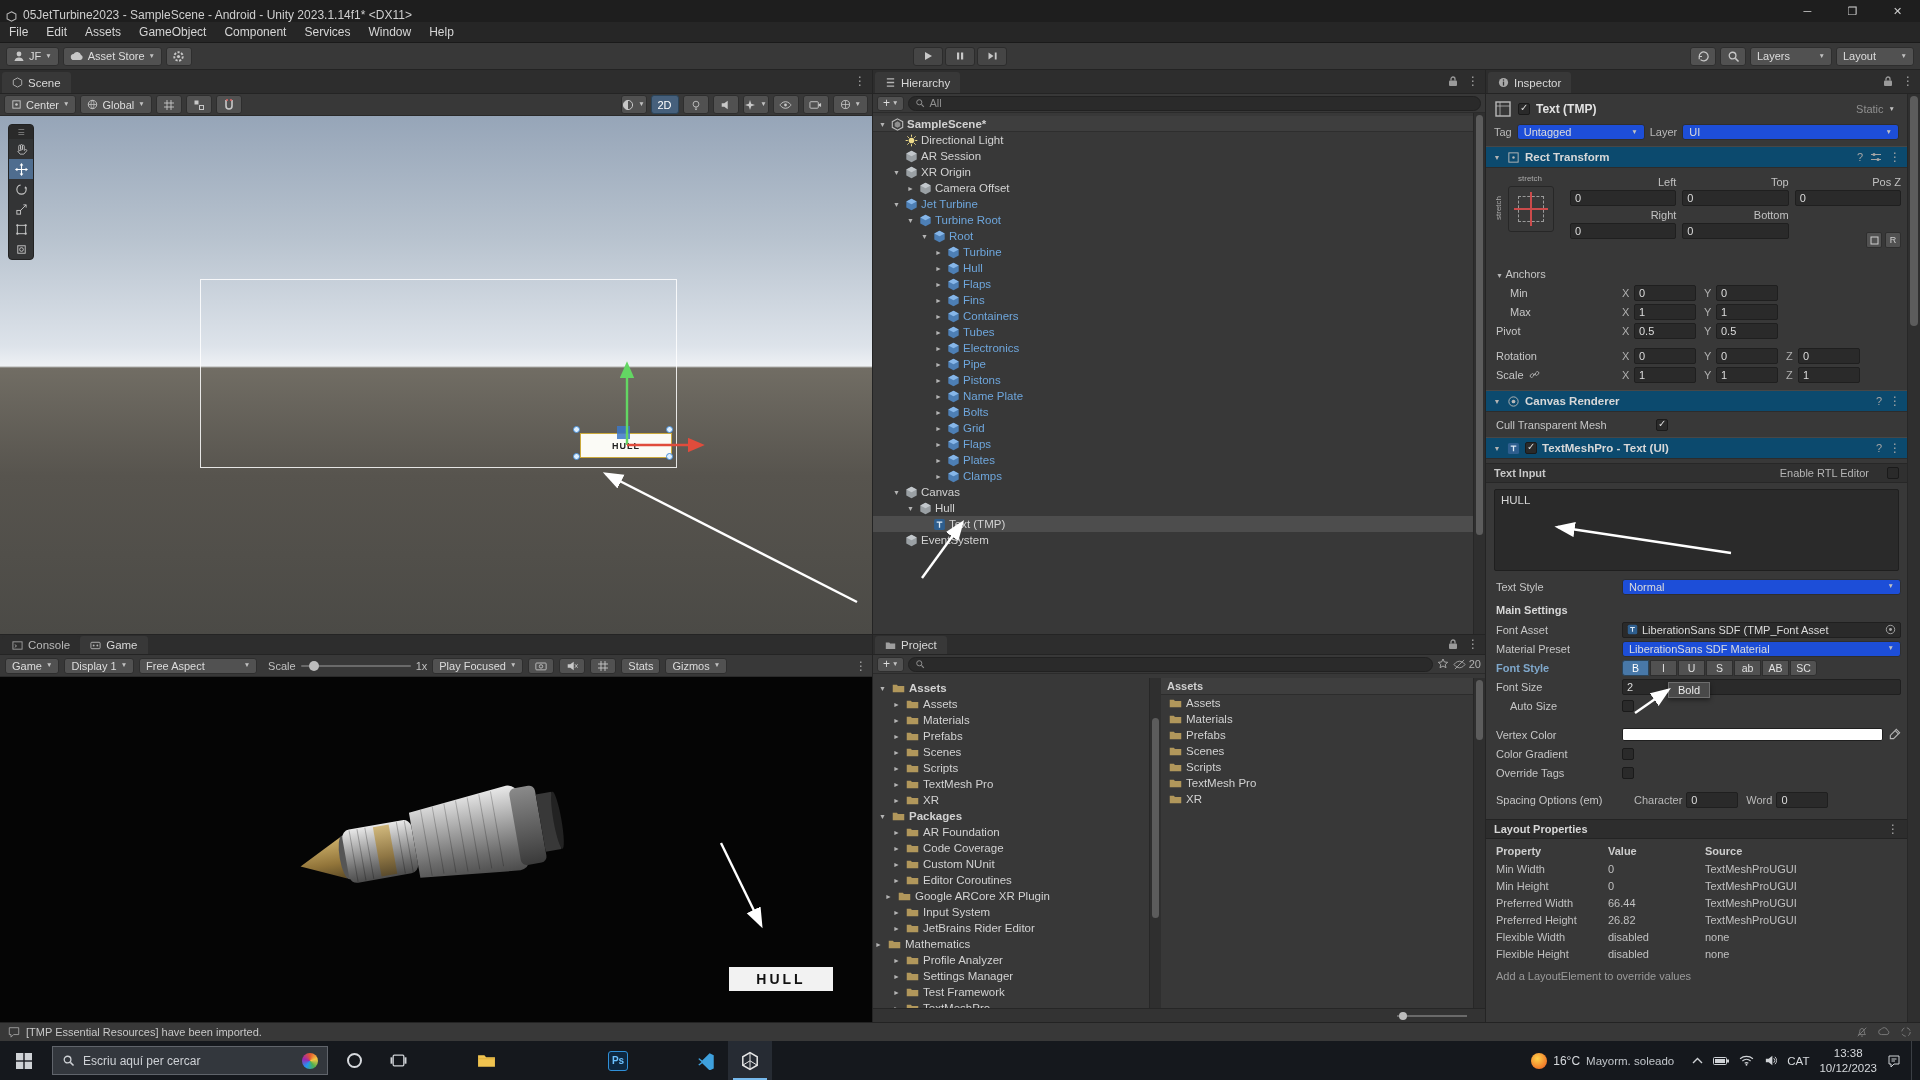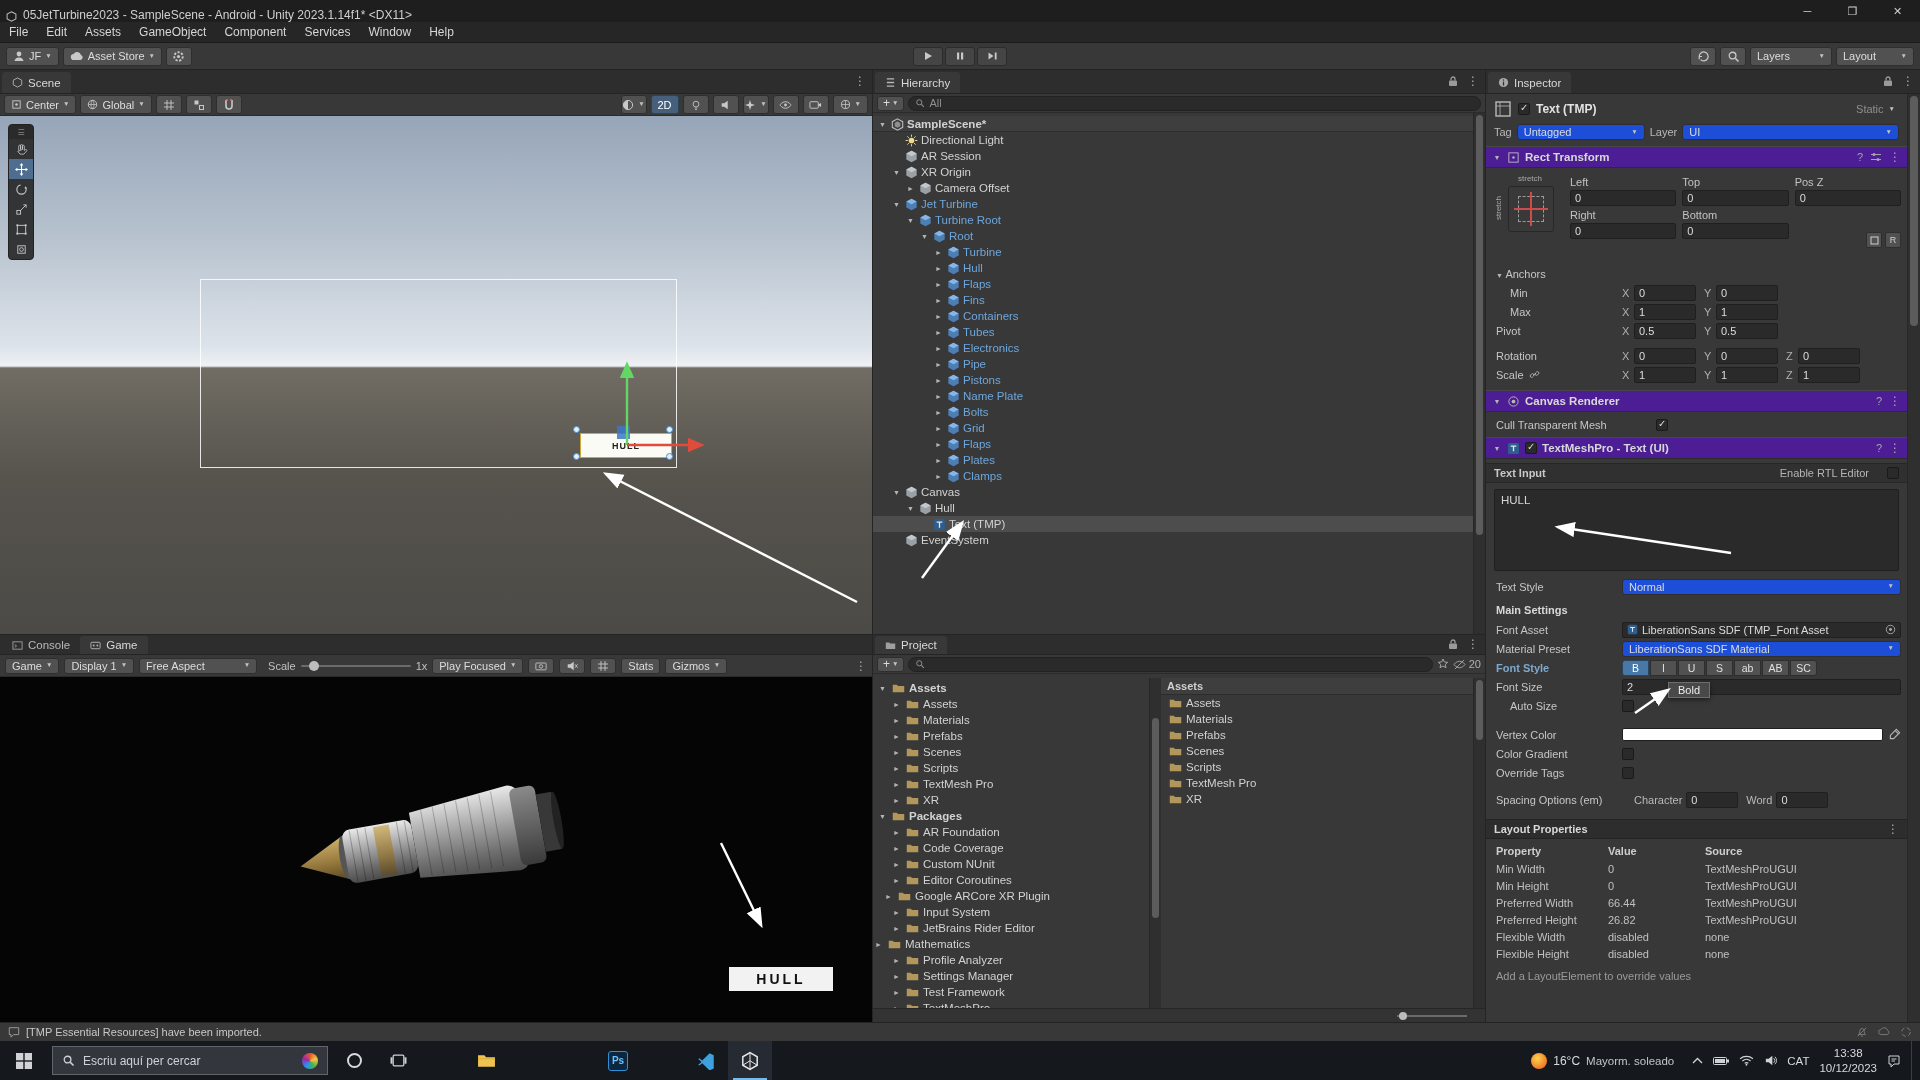--- a/index.html
+++ b/index.html
@@ -85,41 +85,41 @@
 
 .insp-body{position:absolute;left:0;right:13px;top:24px;bottom:0;overflow:hidden;}
 .insp-scroll{position:absolute;top:24px;right:0;width:13px;bottom:0;background:#2f2f2f;border-left:1px solid #272727;}
 .obj-head{display:flex;align-items:center;gap:6px;padding:6px 8px 4px 8px;}
 .obj-name{font-weight:bold;font-size:12px;color:#e2e2e2;}
 .static-drop{margin-left:auto;display:flex;align-items:center;gap:5px;color:#8f8f8f;padding-right:4px;}
 .tagrow{display:flex;align-items:center;gap:5px;padding:2px 8px 6px 8px;}
 .minilab{color:#b9b9b9;}
 .idrop{height:16px;background:#1d4ed8;border:1px solid #2e2e2e;border-radius:3px;display:inline-flex;align-items:center;gap:6px;padding:0 6px;color:#dcdcdc;}
 .idrop .caret{margin-left:auto;}
-.comp-head{height:22px;background:#4c1d95;border-top:1px solid #474747;border-bottom:1px solid #2c2c2c;display:flex;align-items:center;gap:5px;padding:0 6px;}
+.comp-head{height:22px;background:#0c4a6e;border-top:1px solid #474747;border-bottom:1px solid #2c2c2c;display:flex;align-items:center;gap:5px;padding:0 6px;}
 .comp-title{font-weight:bold;color:#d8d8d8;font-size:11.5px;}
 .head-right{margin-left:auto;display:flex;align-items:center;gap:7px;color:#a5a5a5;}
 .fold{font-size:7px;color:#b4b4b4;width:10px;text-align:center;}
 .cb{width:12px;height:12px;background:#2a2a2a;border:1px solid #1a1a1a;border-radius:2px;position:relative;flex:none;}
 .cb.on::after{content:"✓";position:absolute;left:1px;top:-2px;font-size:10px;color:#dadada;}
 .irow{display:flex;align-items:center;min-height:19px;padding:0 6px 0 10px;position:relative;}
 .ilabel{width:126px;flex:none;color:#c6c6c6;}
 .ilabel.blue{color:#7fa8cc;font-weight:bold;}
 .ifield{height:16px;background:#2a2a2a;border:1px solid #1f1f1f;border-radius:2px;display:flex;align-items:center;padding:0 4px;color:#dcdcdc;}
 .ax{width:62px;margin-right:8px;}
 .axis{width:12px;color:#b0b0b0;}
 .rt-top{display:flex;padding:6px 6px 2px 6px;gap:6px;}
 .anchor-zone{width:72px;position:relative;flex:none;height:88px;}
 .stretch-top{position:absolute;left:26px;top:0;font-size:8px;color:#aaa;}
 .stretch-left{position:absolute;left:2px;top:46px;font-size:8px;color:#aaa;transform:rotate(-90deg);transform-origin:left top;}
 .anchor-widget{position:absolute;left:16px;top:12px;width:46px;height:46px;background:#393939;border:1px solid #272727;border-radius:3px;}
 .aw-inner{position:absolute;inset:9px;border:1px dashed #9a9a9a;}
 .aw-h{position:absolute;left:5px;right:5px;top:21px;height:2px;background:#cc4b4b;}
 .aw-v{position:absolute;top:5px;bottom:5px;left:21px;width:2px;background:#cc4b4b;}
-.rt-grid{flex:1;display:grid;grid-template-columns:1fr 1fr 1fr;gap:3px 6px;align-content:start;padding-top:2px;}
+.rt-grid{flex:1;display:grid;grid-template-columns:1fr 1fr 1fr;gap:3px 6px;align-content:start;padding-top:2px;text-align:right;}
 .flab{color:#c2c2c2;height:14px;}
 .rt-side{position:absolute;right:6px;top:64px;display:flex;gap:3px;}
 .sq-btn{width:16px;height:16px;background:#515151;border:1px solid #2e2e2e;border-radius:2px;display:flex;align-items:center;justify-content:center;color:#cfcfcf;font-size:9px;}
 .subbar{height:20px;background:#303030;border-top:1px solid #272727;border-bottom:1px solid #272727;display:flex;align-items:center;padding:0 8px;gap:6px;margin-top:4px;}
 .subbar .right{margin-left:auto;display:flex;align-items:center;gap:18px;color:#b5b5b5;}
 .textarea{margin:6px 8px;height:82px;background:#2a2a2a;border:1px solid #1f1f1f;border-radius:2px;padding:4px 6px;color:#d6d6d6;font-size:11.5px;}
 .section-label{padding:8px 10px 4px 10px;font-weight:bold;color:#d8d8d8;}
 .fs-group{display:flex;gap:1px;}
 .fs-btn{min-width:27px;height:16px;background:#515151;border:1px solid #2e2e2e;display:flex;align-items:center;justify-content:center;color:#e0e0e0;font-size:10.5px;padding:0 4px;}
 .fs-btn:first-child{border-radius:3px 0 0 3px;}

